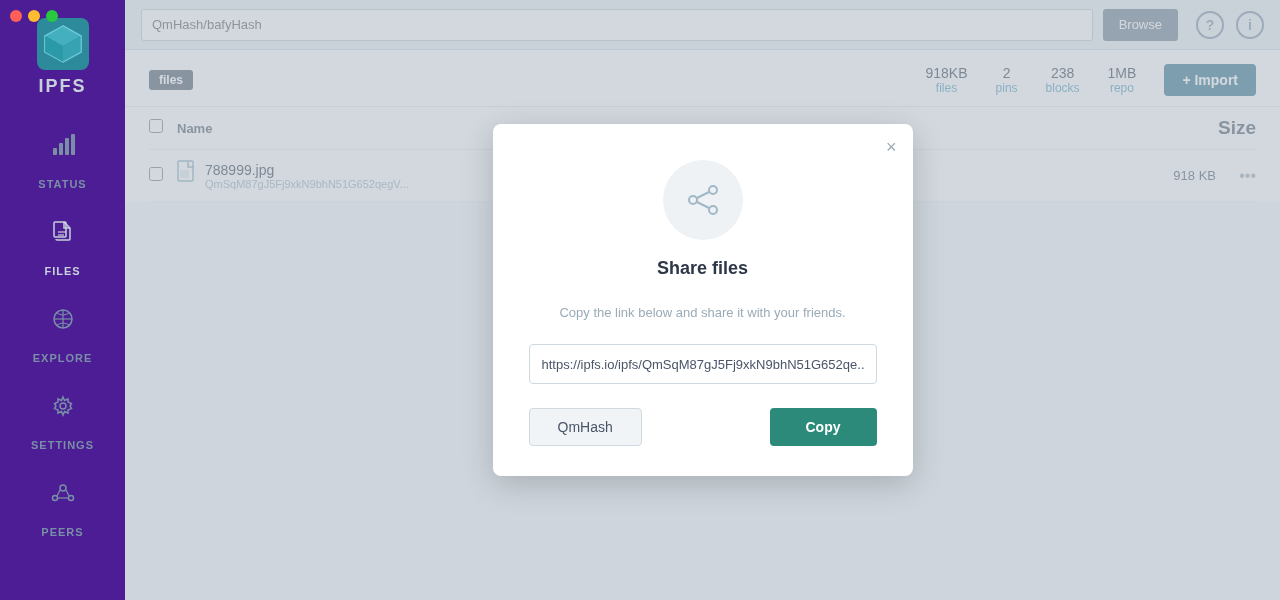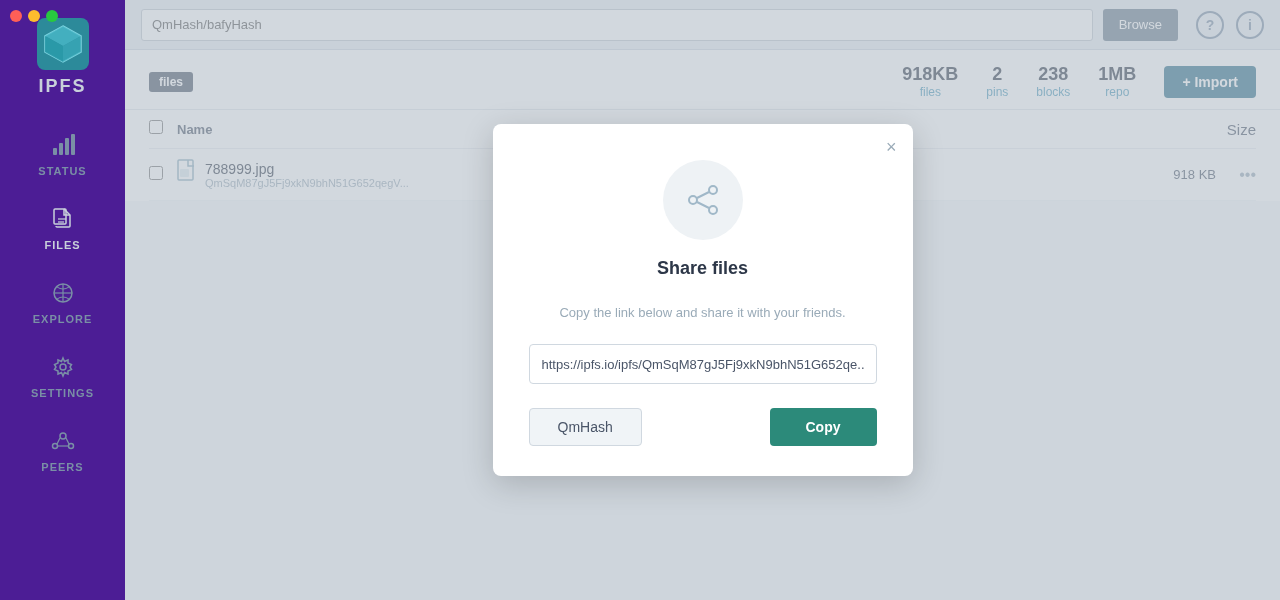--- a/index.html
+++ b/index.html
@@ -56,21 +56,21 @@
       display: flex;
       flex-direction: column;
       align-items: center;
       width: 100%;
       padding: 14px 0;
       color: #7a8fa6;
       cursor: pointer;
       font-size: 11px;
       letter-spacing: 1px;
       font-weight: 600;
-      gap: 6px;
+      gap: 19px;
     }
 
     .nav-item.active {
       color: #c8d0da;
     }
 
     .nav-icon {
       width: 28px;
       height: 28px;
       display: flex;
@@ -168,22 +168,22 @@
     }
 
     .stat-item {
       display: flex;
       flex-direction: column;
       align-items: center;
       font-size: 13px;
     }
 
     .stat-value {
-      font-size: 18px;
-      font-weight: 700;
+      font-size: 14px;
+      font-weight: 400;
       color: #2d3748;
     }
 
     .stat-label {
       color: #4a9aba;
       font-size: 12px;
     }
 
     .import-btn {
       background: #2c6e8a;
@@ -216,22 +216,22 @@
     .table-name-col {
       flex: 1;
       font-size: 13px;
       font-weight: 600;
       color: #4a5568;
     }
 
     .table-size-col {
       width: 120px;
       text-align: right;
-      font-size: 15px;
-      font-weight: 400;
+      font-size: 19px;
+      font-weight: 700;
       color: #4a5568;
     }
 
     .table-file-row {
       display: flex;
       align-items: center;
       padding: 10px 0;
       border-bottom: 1px solid #f0f4f7;
     }
 

